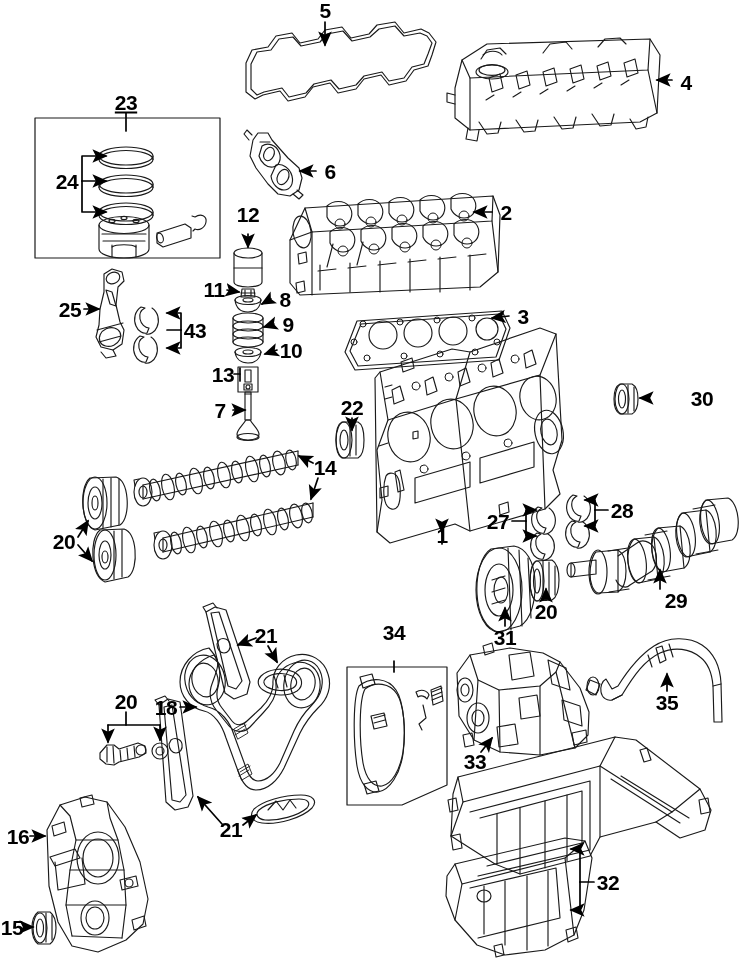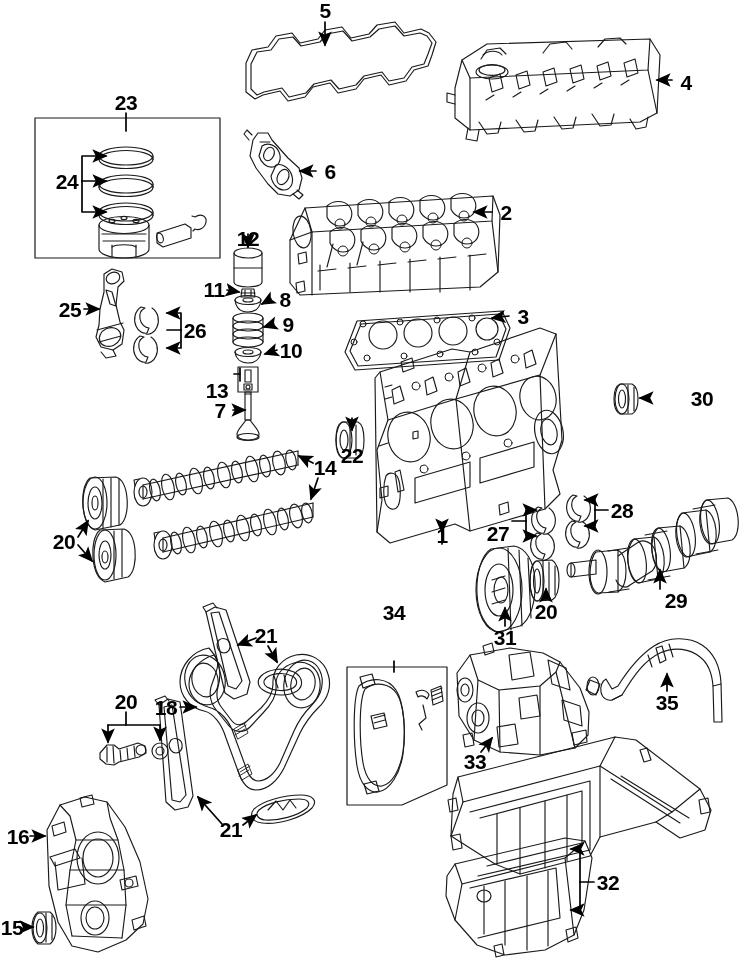--- a/index.html
+++ b/index.html
@@ -714,39 +714,39 @@
   <div class="cal" style="left:506px;top:212px;">2</div>
   <div class="cal" style="left:523px;top:316px;">3</div>
   <div class="cal" style="left:686px;top:82px;">4</div>
   <div class="cal" style="left:325px;top:10px;">5</div>
   <div class="cal" style="left:330px;top:171px;">6</div>
   <div class="cal" style="left:220px;top:410px;">7</div>
   <div class="cal" style="left:285px;top:299px;">8</div>
   <div class="cal" style="left:288px;top:324px;">9</div>
   <div class="cal" style="left:291px;top:350px;text-align:right;">10</div>
   <div class="cal" style="left:214px;top:289px;">11</div>
-  <div class="cal" style="left:248px;top:238px;">12</div>
-  <div class="cal" style="left:217px;top:374px;margin-top:16px;">13</div>
+  <div class="cal" style="left:248px;top:214px;">12</div>
+  <div class="cal" style="left:223px;top:374px;">13</div>
   <div class="cal" style="left:325px;top:467px;">14</div>
   <div class="cal" style="left:12px;top:927px;">15</div>
   <div class="cal" style="left:18px;top:836px;">16</div>
   <div class="cal" style="left:64px;top:541px;">20</div>
   <div class="cal" style="left:546px;top:611px;">20</div>
   <div class="cal" style="left:166px;top:707px;">18</div>
   <div class="cal" style="left:126px;top:701px;">20</div>
   <div class="cal" style="left:266px;top:635px;">21</div>
   <div class="cal" style="left:231px;top:829px;">21</div>
-  <div class="cal" style="left:352px;top:407px;margin-top:48px;">22</div>
-  <div class="cal" style="left:126px;top:102px;">23</div>
+  <div class="cal" style="left:352px;top:407px;">22</div>
+  <div class="cal" style="left:126px;top:102px;text-decoration:underline;">23</div>
   <div class="cal" style="left:67px;top:181px;">24</div>
   <div class="cal" style="left:70px;top:309px;">25</div>
-  <div class="cal" style="left:195px;top:330px;">26</div>
-  <div class="cal" style="left:498px;top:521px;margin-top:12px;">27</div>
+  <div class="cal" style="left:195px;top:330px;">43</div>
+  <div class="cal" style="left:498px;top:521px;">27</div>
   <div class="cal" style="left:622px;top:510px;">28</div>
   <div class="cal" style="left:660px;top:600px;margin-left:16px;">29</div>
   <div class="cal" style="left:663px;top:398px;margin-left:39px;">30</div>
   <div class="cal" style="left:505px;top:637px;">31</div>
   <div class="cal" style="left:608px;top:882px;">32</div>
   <div class="cal" style="left:475px;top:761px;">33</div>
-  <div class="cal" style="left:394px;top:612px;text-align:center;">34</div>
+  <div class="cal" style="left:394px;top:632px;text-align:center;">34</div>
   <div class="cal" style="left:667px;top:702px;">35</div>
 
 </div>
 
 </body></html>

